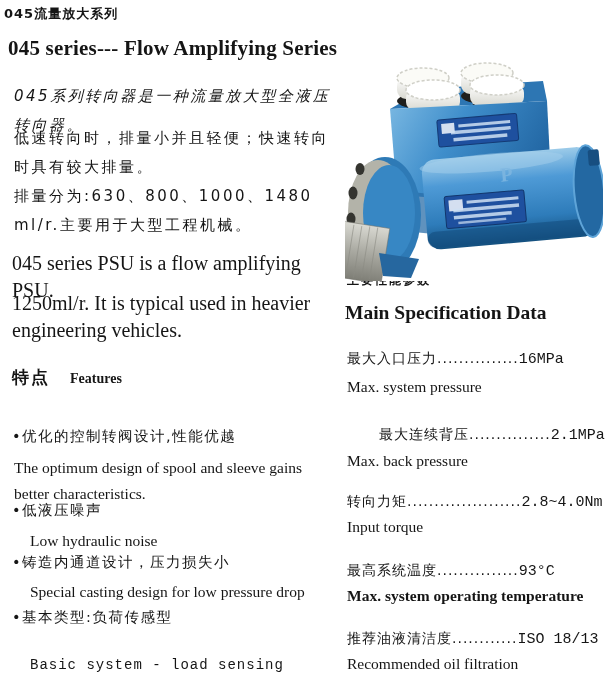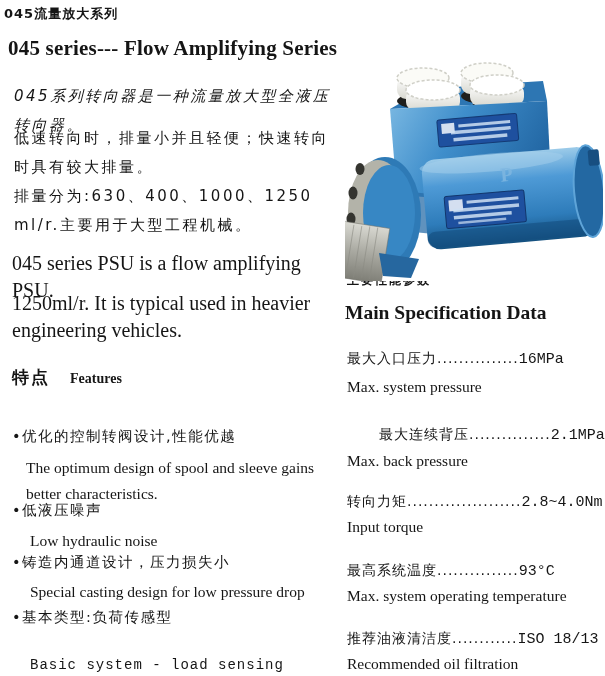--- a/index.html
+++ b/index.html
@@ -18,49 +18,49 @@
   .p2{top:124px;}
   .p3{top:182px;}
   .en-para{left:12px;width:300px;font-size:20px;line-height:27px;}
   .e1{top:242px;}
   .e2{top:282px;}
   .feat-head{left:12px;top:366px;}
   .feat-head .zh{font-size:17px;font-weight:bold;letter-spacing:2px;}
   .feat-head .en{font-family:"Liberation Serif",serif;font-size:14px;font-weight:bold;margin-left:20px;}
   .f-zh{left:12px;font-size:14.5px;letter-spacing:1.5px;}
   .f-en{font-family:"Liberation Serif",serif;font-size:15.5px;line-height:26px;width:312px;}
-  .f1z{top:427px;} .f1e{left:14px;top:455px;margin-left:12px;}
+  .f1z{top:427px;} .f1e{left:14px;top:455px;}
   .f2z{top:501px;} .f2e{left:30px;top:528px;}
   .f3z{top:553px;} .f3e{left:12px;top:579px;text-indent:18px;line-height:25px;}
   .f4z{top:608px;} .f4e{left:30px;top:652px;font-family:"Liberation Mono",monospace;font-size:14px;letter-spacing:1px;}
 
   
   .photo-box{left:345px;top:57px;width:258px;height:224px;background:#ffffff;z-index:2;}
   .spec-head-zh{left:347px;top:272px;font-size:12px;font-weight:bold;letter-spacing:2px;z-index:1;}
   .spec-head-en{left:345px;top:294px;font-size:19.5px;font-weight:bold;z-index:3;}
   .spec-row-l1{left:347px;white-space:nowrap;}
   .spec-row-l1 .lab{font-size:14px;letter-spacing:1px;}
   .spec-row-l1 .dots{font-size:14px;letter-spacing:1px;}
   .spec-row-l1 .val{font-family:"Liberation Mono",monospace;font-size:15px;}
   .spec-row-l2{left:347px;font-family:"Liberation Serif",serif;font-size:15.5px;}
   .r1a{top:348px;} .r1b{top:378px;}
   .r2a{top:424px;margin-left:32px;} .r2b{top:452px;}
   .r3a{top:491px;} .r3b{top:518px;}
-  .r4a{top:560px;} .r4b{top:587px;}
+  .r4a{top:560px;} .r4b{top:587px;font-weight:bold;}
   .r5a{top:628px;} .r5b{top:655px;}
 </style>
 </head>
 <body>
 
 <div class="abs title-zh">045流量放大系列</div>
 <div class="abs title-en serif">045 series--- Flow Amplifying Series</div>
 
 <div class="abs zh-para p1">045系列转向器是一种流量放大型全液压转向器。</div>
 <div class="abs zh-para p2">低速转向时，排量小并且轻便；快速转向时具有较大排量。</div>
-<div class="abs zh-para p3">排量分为:630、400、1000、1250 ml/r.主要用于大型工程机械。</div>
+<div class="abs zh-para p3">排量分为:630、800、1000、1480 ml/r.主要用于大型工程机械。</div>
 
 <div class="abs en-para e1 serif">045 series PSU is a flow amplifying PSU.</div>
 <div class="abs en-para e2 serif">1250ml/r.  It is typical used in heavier engineering vehicles.</div>
 
 <div class="abs feat-head">
   <span class="zh">特点</span><span class="en">Features</span>
 </div>
 
 <div class="abs f-zh f1z">•优化的控制转阀设计,性能优越</div>
 <div class="abs f-en f1e">The optimum design of spool and sleeve gains better characteristics.</div>

